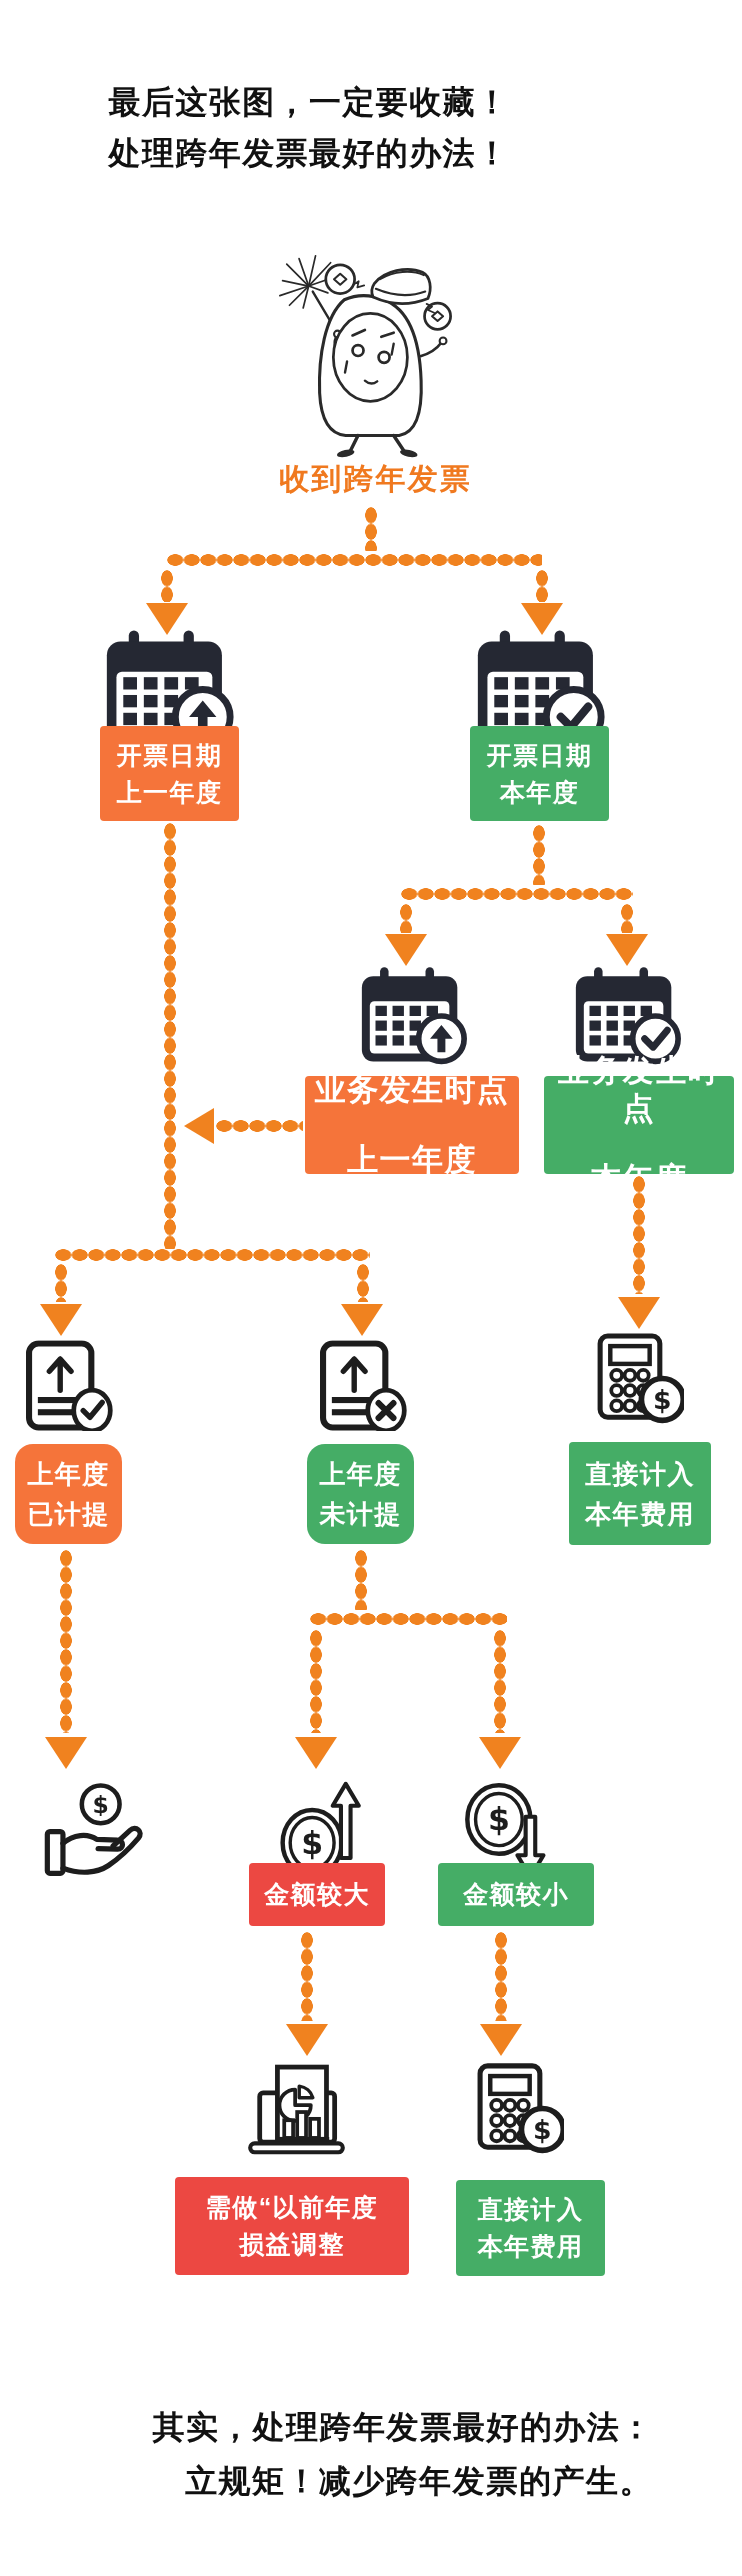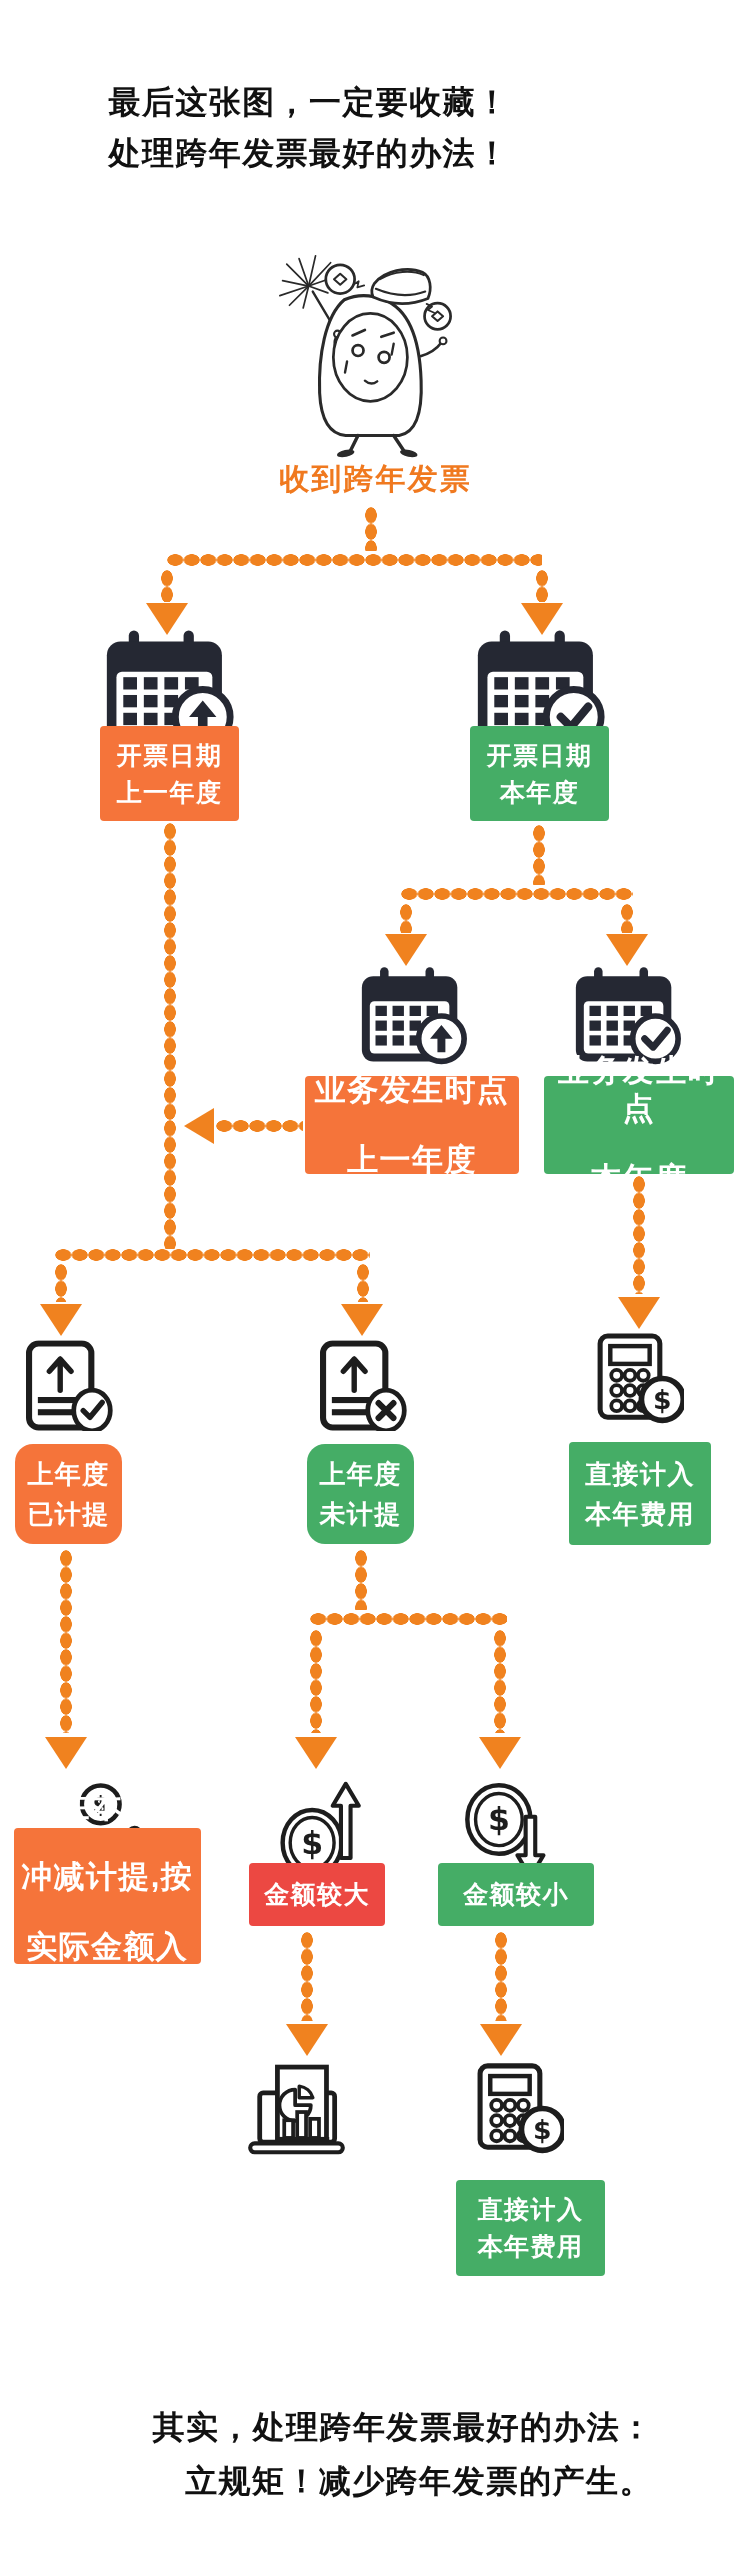--- a/index.html
+++ b/index.html
@@ -299,44 +299,43 @@
   <svg class="abs" style="left:43px;top:1781px;" width="131" height="100" viewBox="0 0 190 146">
       <use href="#sym-hand-coin"></use>
     </svg>
   <svg class="abs" style="left:275px;top:1777px;" width="88" height="107" viewBox="0 0 128 156">
       <use href="#sym-coin-up"></use>
     </svg>
   <svg class="abs" style="left:459px;top:1777px;" width="88" height="107" viewBox="0 0 128 156">
       <use href="#sym-coin-down"></use>
     </svg>
 
-  <div class="abs node orange fs34" style="left:13.7px;top:1828px;width:187px;height:136px;">
-    <span>在本年</span>
-    <span>冲减计提,按</span>
-    <span>实际金额入账</span>
-  </div>
   <div class="abs node red fs36" style="left:249px;top:1863px;width:136px;height:63px;">
     <span>金额较大</span>
   </div>
   <div class="abs node green fs36" style="left:438px;top:1863px;width:156px;height:63px;">
     <span>金额较小</span>
   </div>
 
   <div class="abs dv" style="left:301px;top:1932px;height:89px;"></div>
   <div class="abs tri-down" style="left:286px;top:2024px;"></div>
   <div class="abs dv" style="left:495px;top:1932px;height:89px;"></div>
   <div class="abs tri-down" style="left:480px;top:2024px;"></div>
 
   <svg class="abs" style="left:242px;top:2061px;" width="109" height="98" viewBox="0 0 158 142">
       <use href="#sym-laptop-chart"></use>
     </svg>
   <svg class="abs" style="left:475px;top:2061px;" width="89" height="95" viewBox="0 0 130 138">
       <use href="#sym-calc"></use>
     </svg>
 
+  <div class="abs node red fs36" style="left:175px;top:2177px;width:234px;height:98px;">
+    <span>需做“以前年度</span>
+    <span>损益调整</span>
+  </div>
   <div class="abs node green fs36" style="left:456px;top:2180px;width:149px;height:96px;">
     <span>直接计入</span>
     <span>本年费用</span>
   </div>
 
   <div class="abs footer-line" style="top:2406px;left:0;">其实，处理跨年发票最好的办法：</div>
   <div class="abs footer-line" style="top:2460px;left:16px;">立规矩！减少跨年发票的产生。</div>
 
 </div>
 

